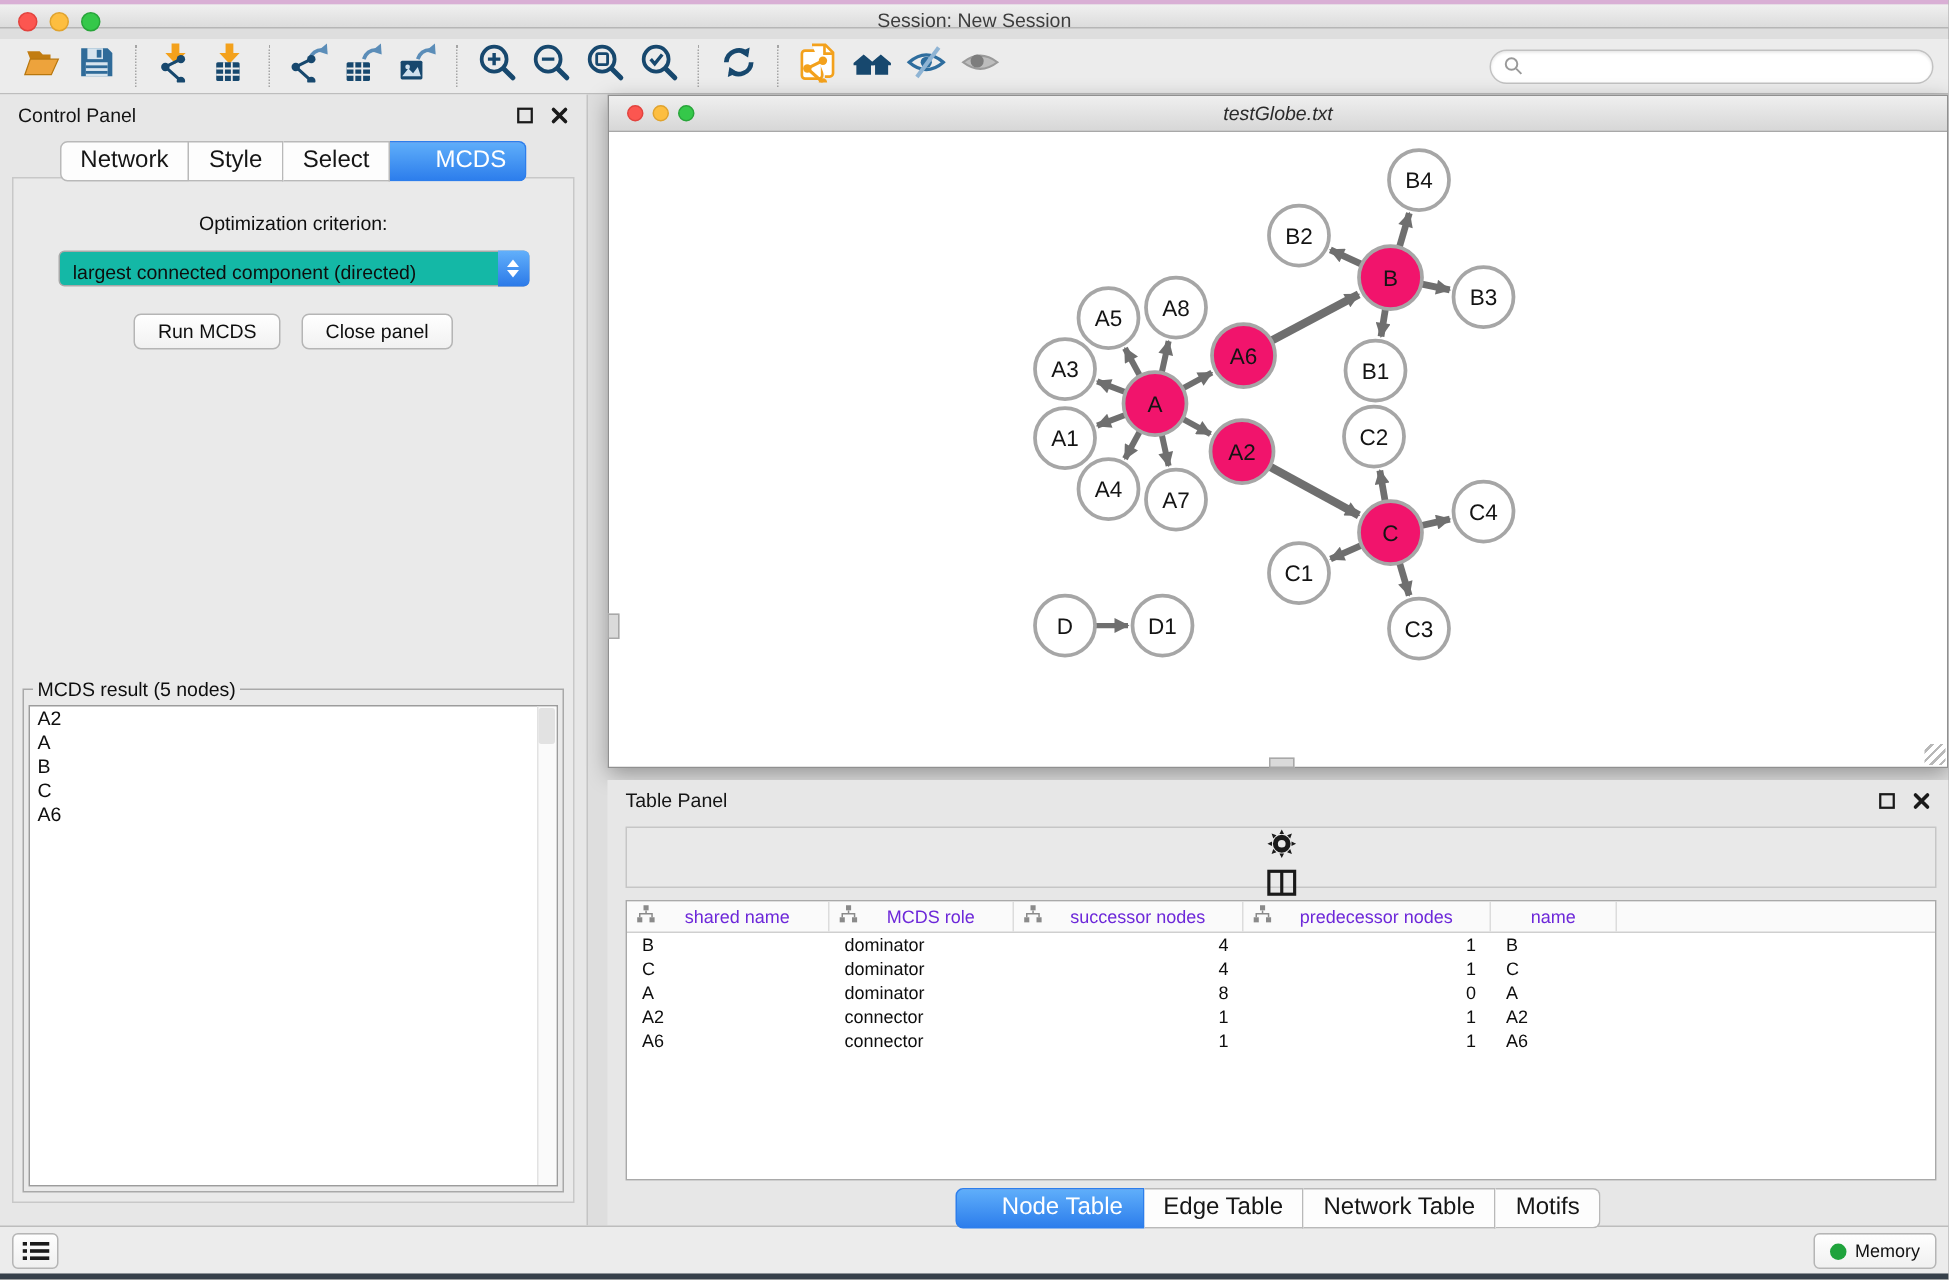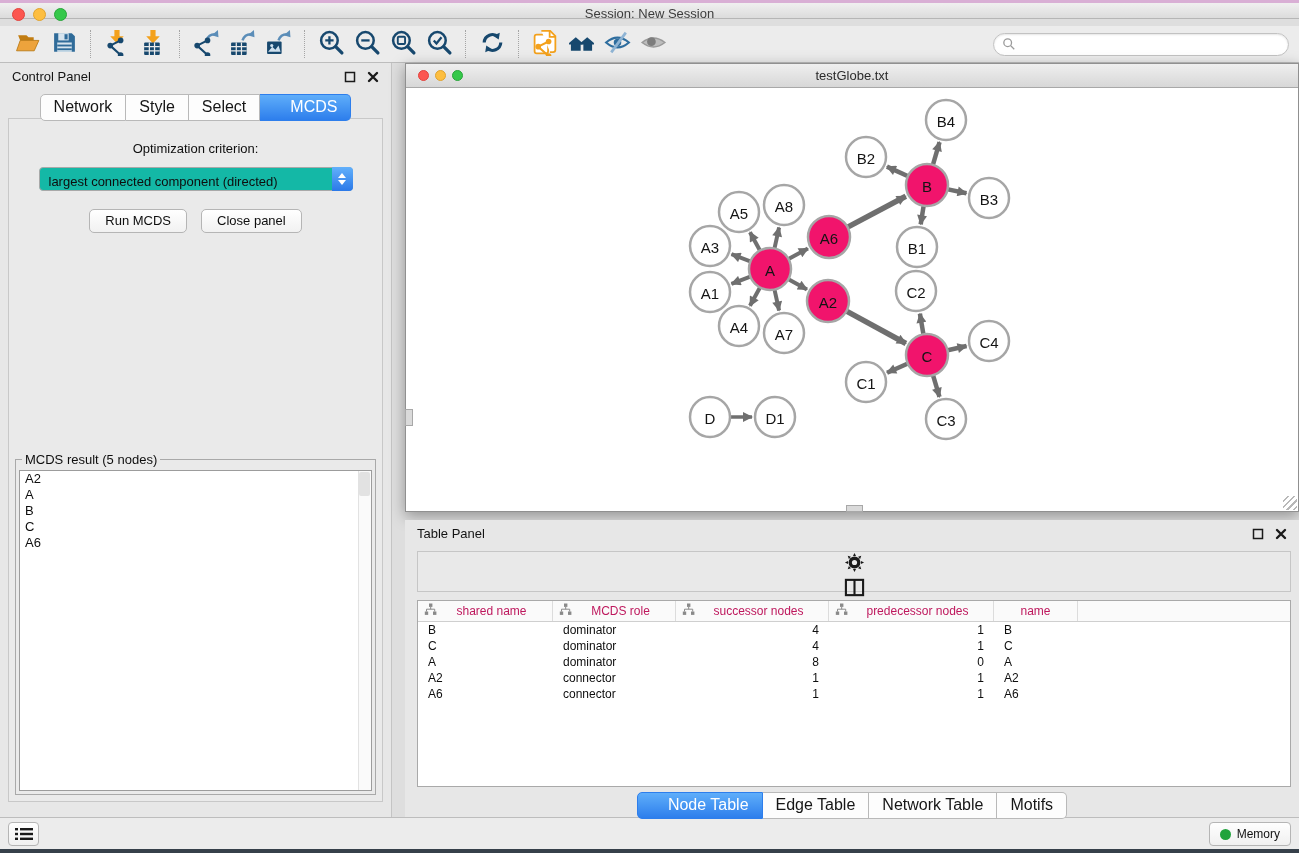--- a/index.html
+++ b/index.html
@@ -72,21 +72,21 @@
   .list-item { font-size:13px; padding:0 5px; line-height:16px; color:#0E0E0E; }
   .scroll-track { position:absolute; right:0; top:0; bottom:0; width:13px; background:#FAFAFA;
                   border-left:1px solid #E2E2E2; }
   .scroll-thumb { position:absolute; top:1px; right:1px; width:11px; height:24px; background:#E2E2E2; border-radius:2px; }
 
   
   .network-window { position:absolute; left:405px; top:0; width:894px; height:449px; background:#fff;
                     border:1px solid #909090; box-shadow:0 4px 14px rgba(0,0,0,.35); }
   .nw-titlebar { height:24px; background:linear-gradient(#EFEFEF,#D7D7D7); border-bottom:1px solid #A8A8A8;
                  position:relative; }
-  .nw-titlebar .title { text-align:center; line-height:23px; font-size:13px; color:#2B2B2B; }
+  .nw-titlebar .title { text-align:center; line-height:23px; font-size:13px; color:#2B2B2B;font-style:italic; }
   .nw-lights { position:absolute; left:12px; top:6px; display:flex; gap:6px; }
   .nw-lights .light { width:11px; height:11px; }
   .nw-canvas { position:absolute; left:0; top:24px; right:0; bottom:0; background:#fff; overflow:hidden; }
   .left-handle { position:absolute; left:-1px; top:345px; width:8px; height:17px; background:#DADADA;
                  border:1px solid #A8A8A8; }
   .bottom-handle { position:absolute; left:440px; bottom:-1px; width:17px; height:7px; background:#DADADA;
                    border:1px solid #A8A8A8; }
   .resize-grip { position:absolute; right:1px; bottom:1px; width:14px; height:14px;
                  background:repeating-linear-gradient(135deg, transparent 0 3px, #B8B8B8 3px 4.5px); }
 
@@ -94,21 +94,21 @@
   .table-panel { position:absolute; left:405px; top:457px; right:0; bottom:0; background:#E7E7E7; }
   .tp-toolbar { position:absolute; left:12px; right:8px; top:31px; height:41px; background:#E9E9E9;
                 border:1px solid #C6C6C6; display:flex; align-items:center; gap:0; padding:0 8px;flex-direction:column; }
   .tp-btn { height:34px; min-width:38px; display:flex; align-items:center; justify-content:center; cursor:default; }
   .tp-btn svg { height:21px; }
   .tp-btn.disabled { cursor:default; }
   .fx { font-family:"Liberation Serif", serif; font-style:italic; font-size:20px; color:#9B9B9B; }
   .tp-table { position:absolute; left:12px; right:8px; top:80px; height:187px; background:#fff;
               border:1px solid #A9A9A9; overflow:hidden; }
   .thead { display:flex; height:21px; border-bottom:1px solid #CFCFCF; background:#FAFAFA; }
-  .th { display:flex; align-items:center; font-size:12px; color:#be185d; border-right:1px solid #DCDCDC;
+  .th { display:flex; align-items:center; font-size:12px; color:#6d28d9; border-right:1px solid #DCDCDC;
         padding:0 6px; cursor:default; }
   .th .lab { flex:1; text-align:center; }
   .th svg { width:13px; height:13px; flex:none; }
   .tr { display:flex; height:16px; align-items:center; }
   .td { font-size:12px; color:#0E0E0E; padding:0 10px; overflow:hidden; white-space:nowrap; }
   .al { text-align:left; } .ar { text-align:right; }
   .c0 { width:135px; } .c1 { width:123px; } .c2 { width:153px; } .c3 { width:165px; } .c4 { width:84px; }
   .tp-tabs { position:absolute; left:0; right:0; top:268px; display:flex; justify-content:center; }
 
   

